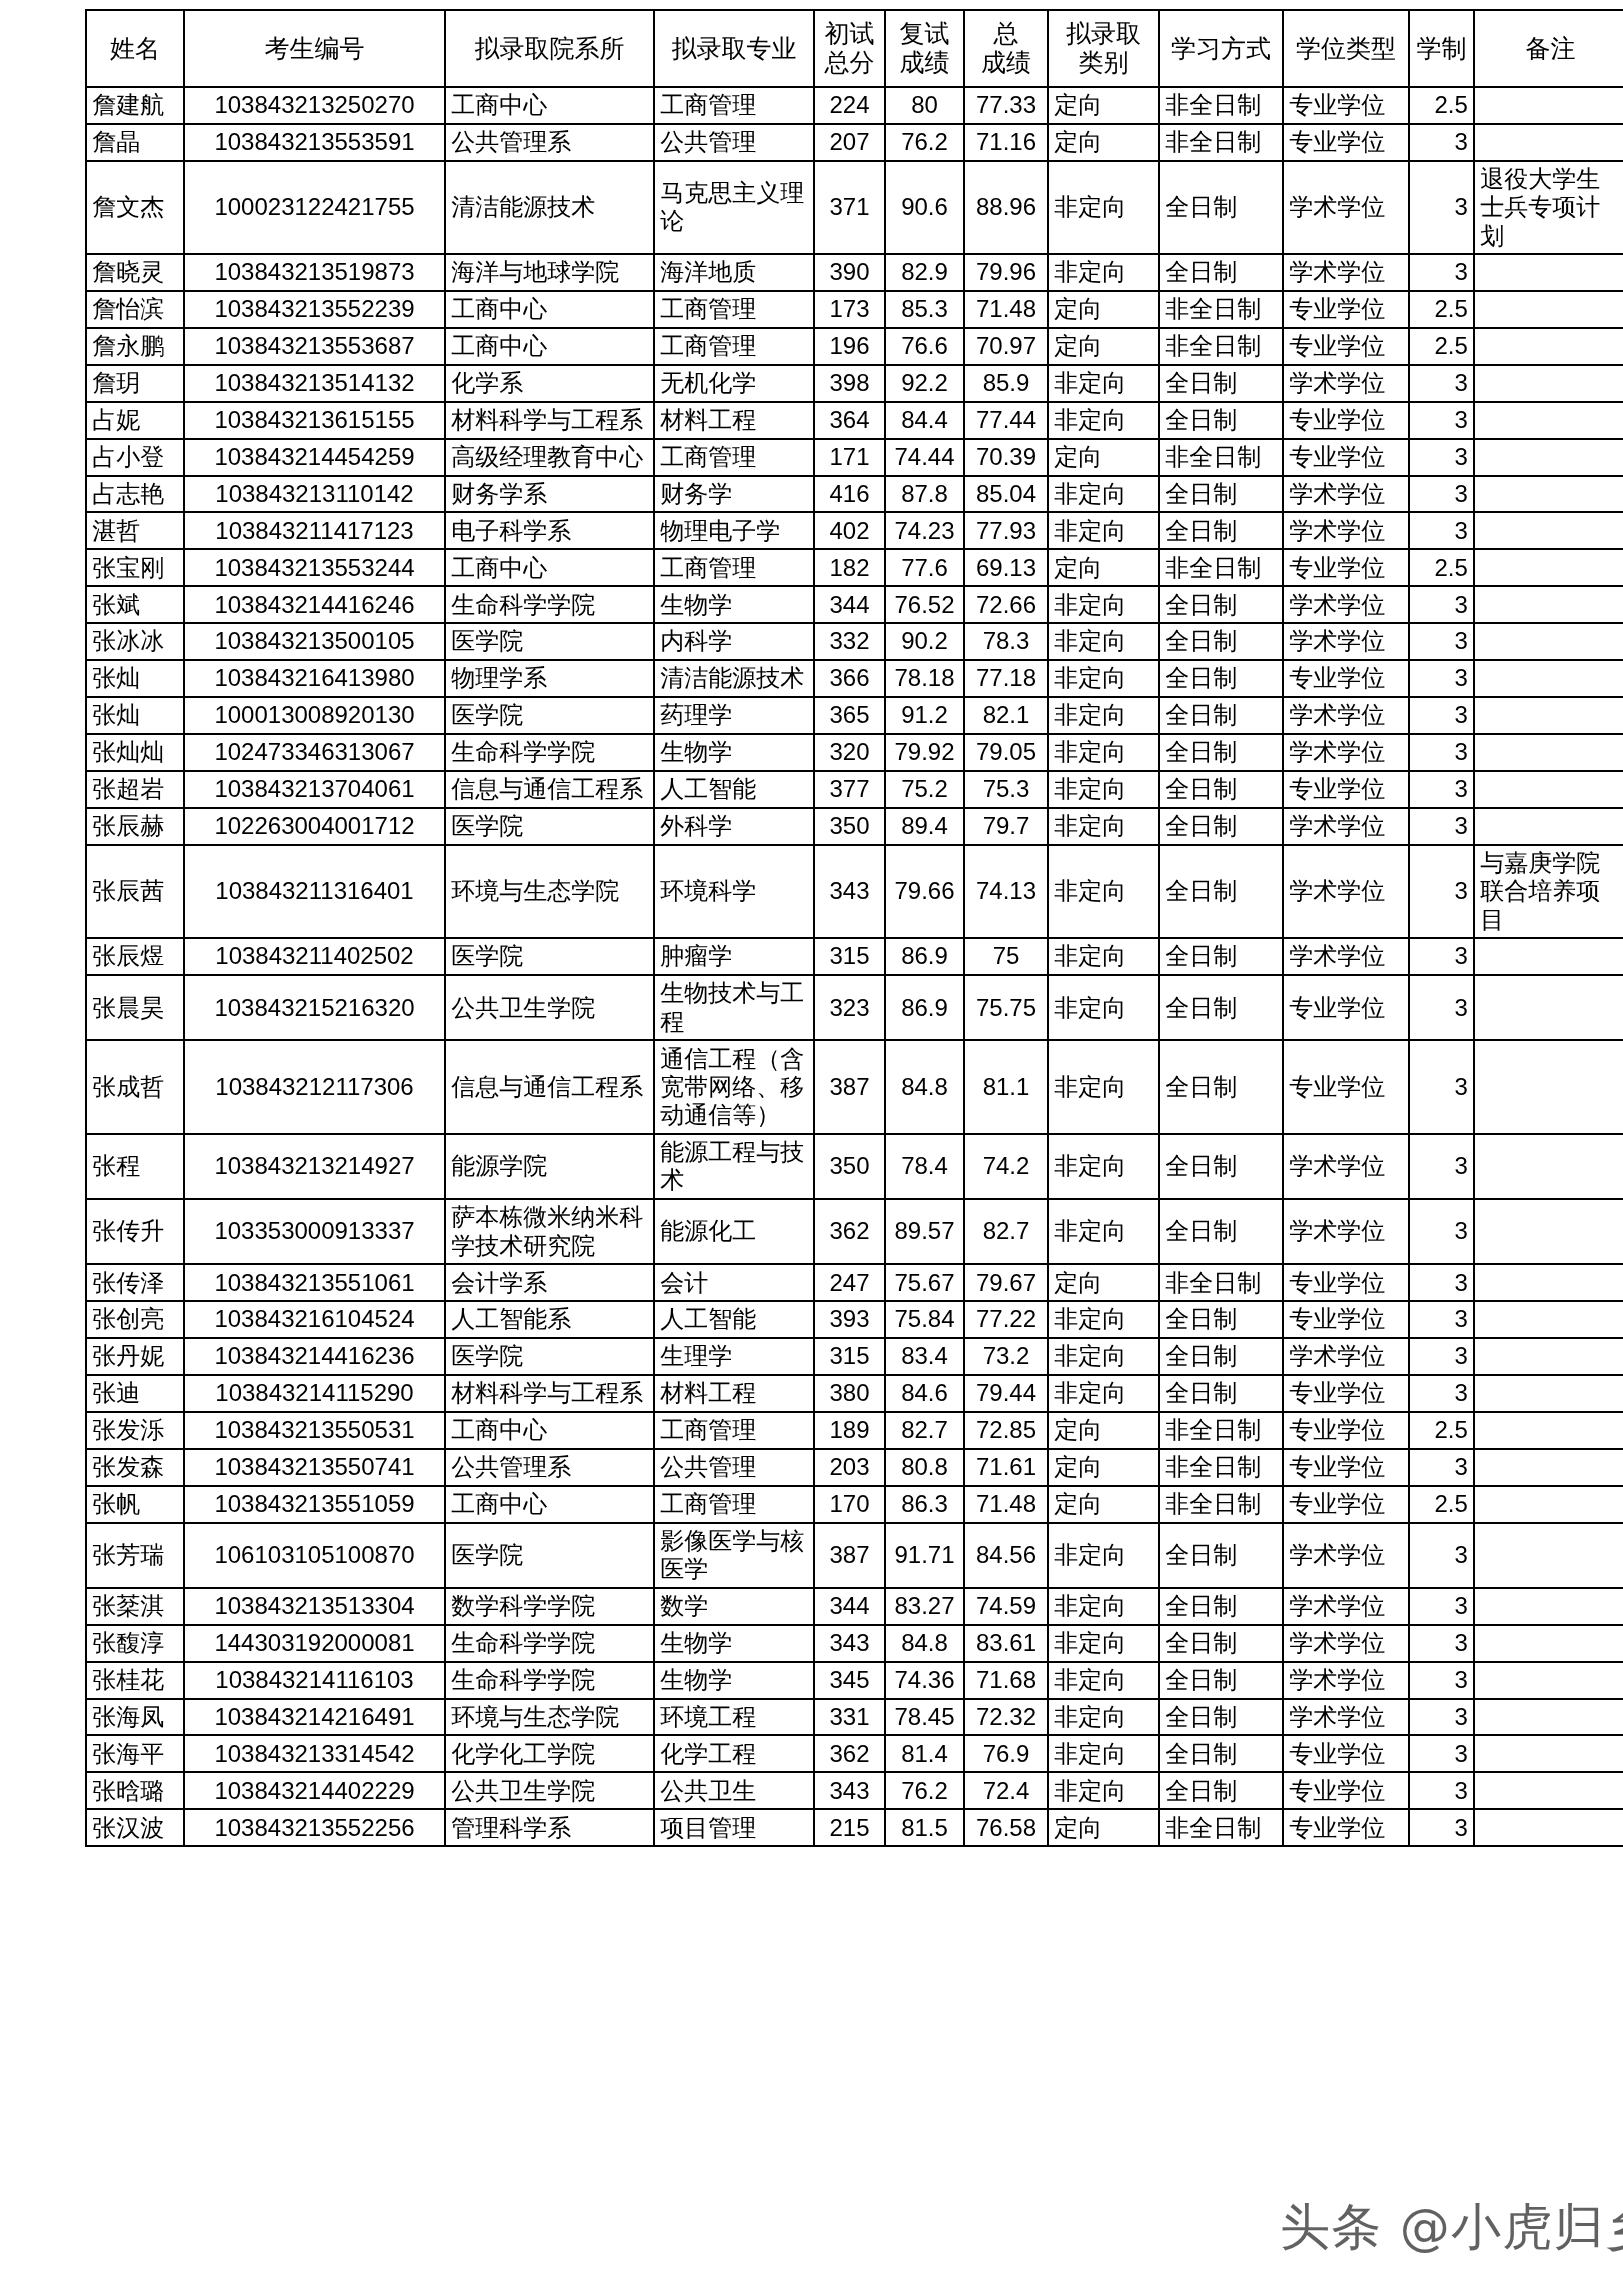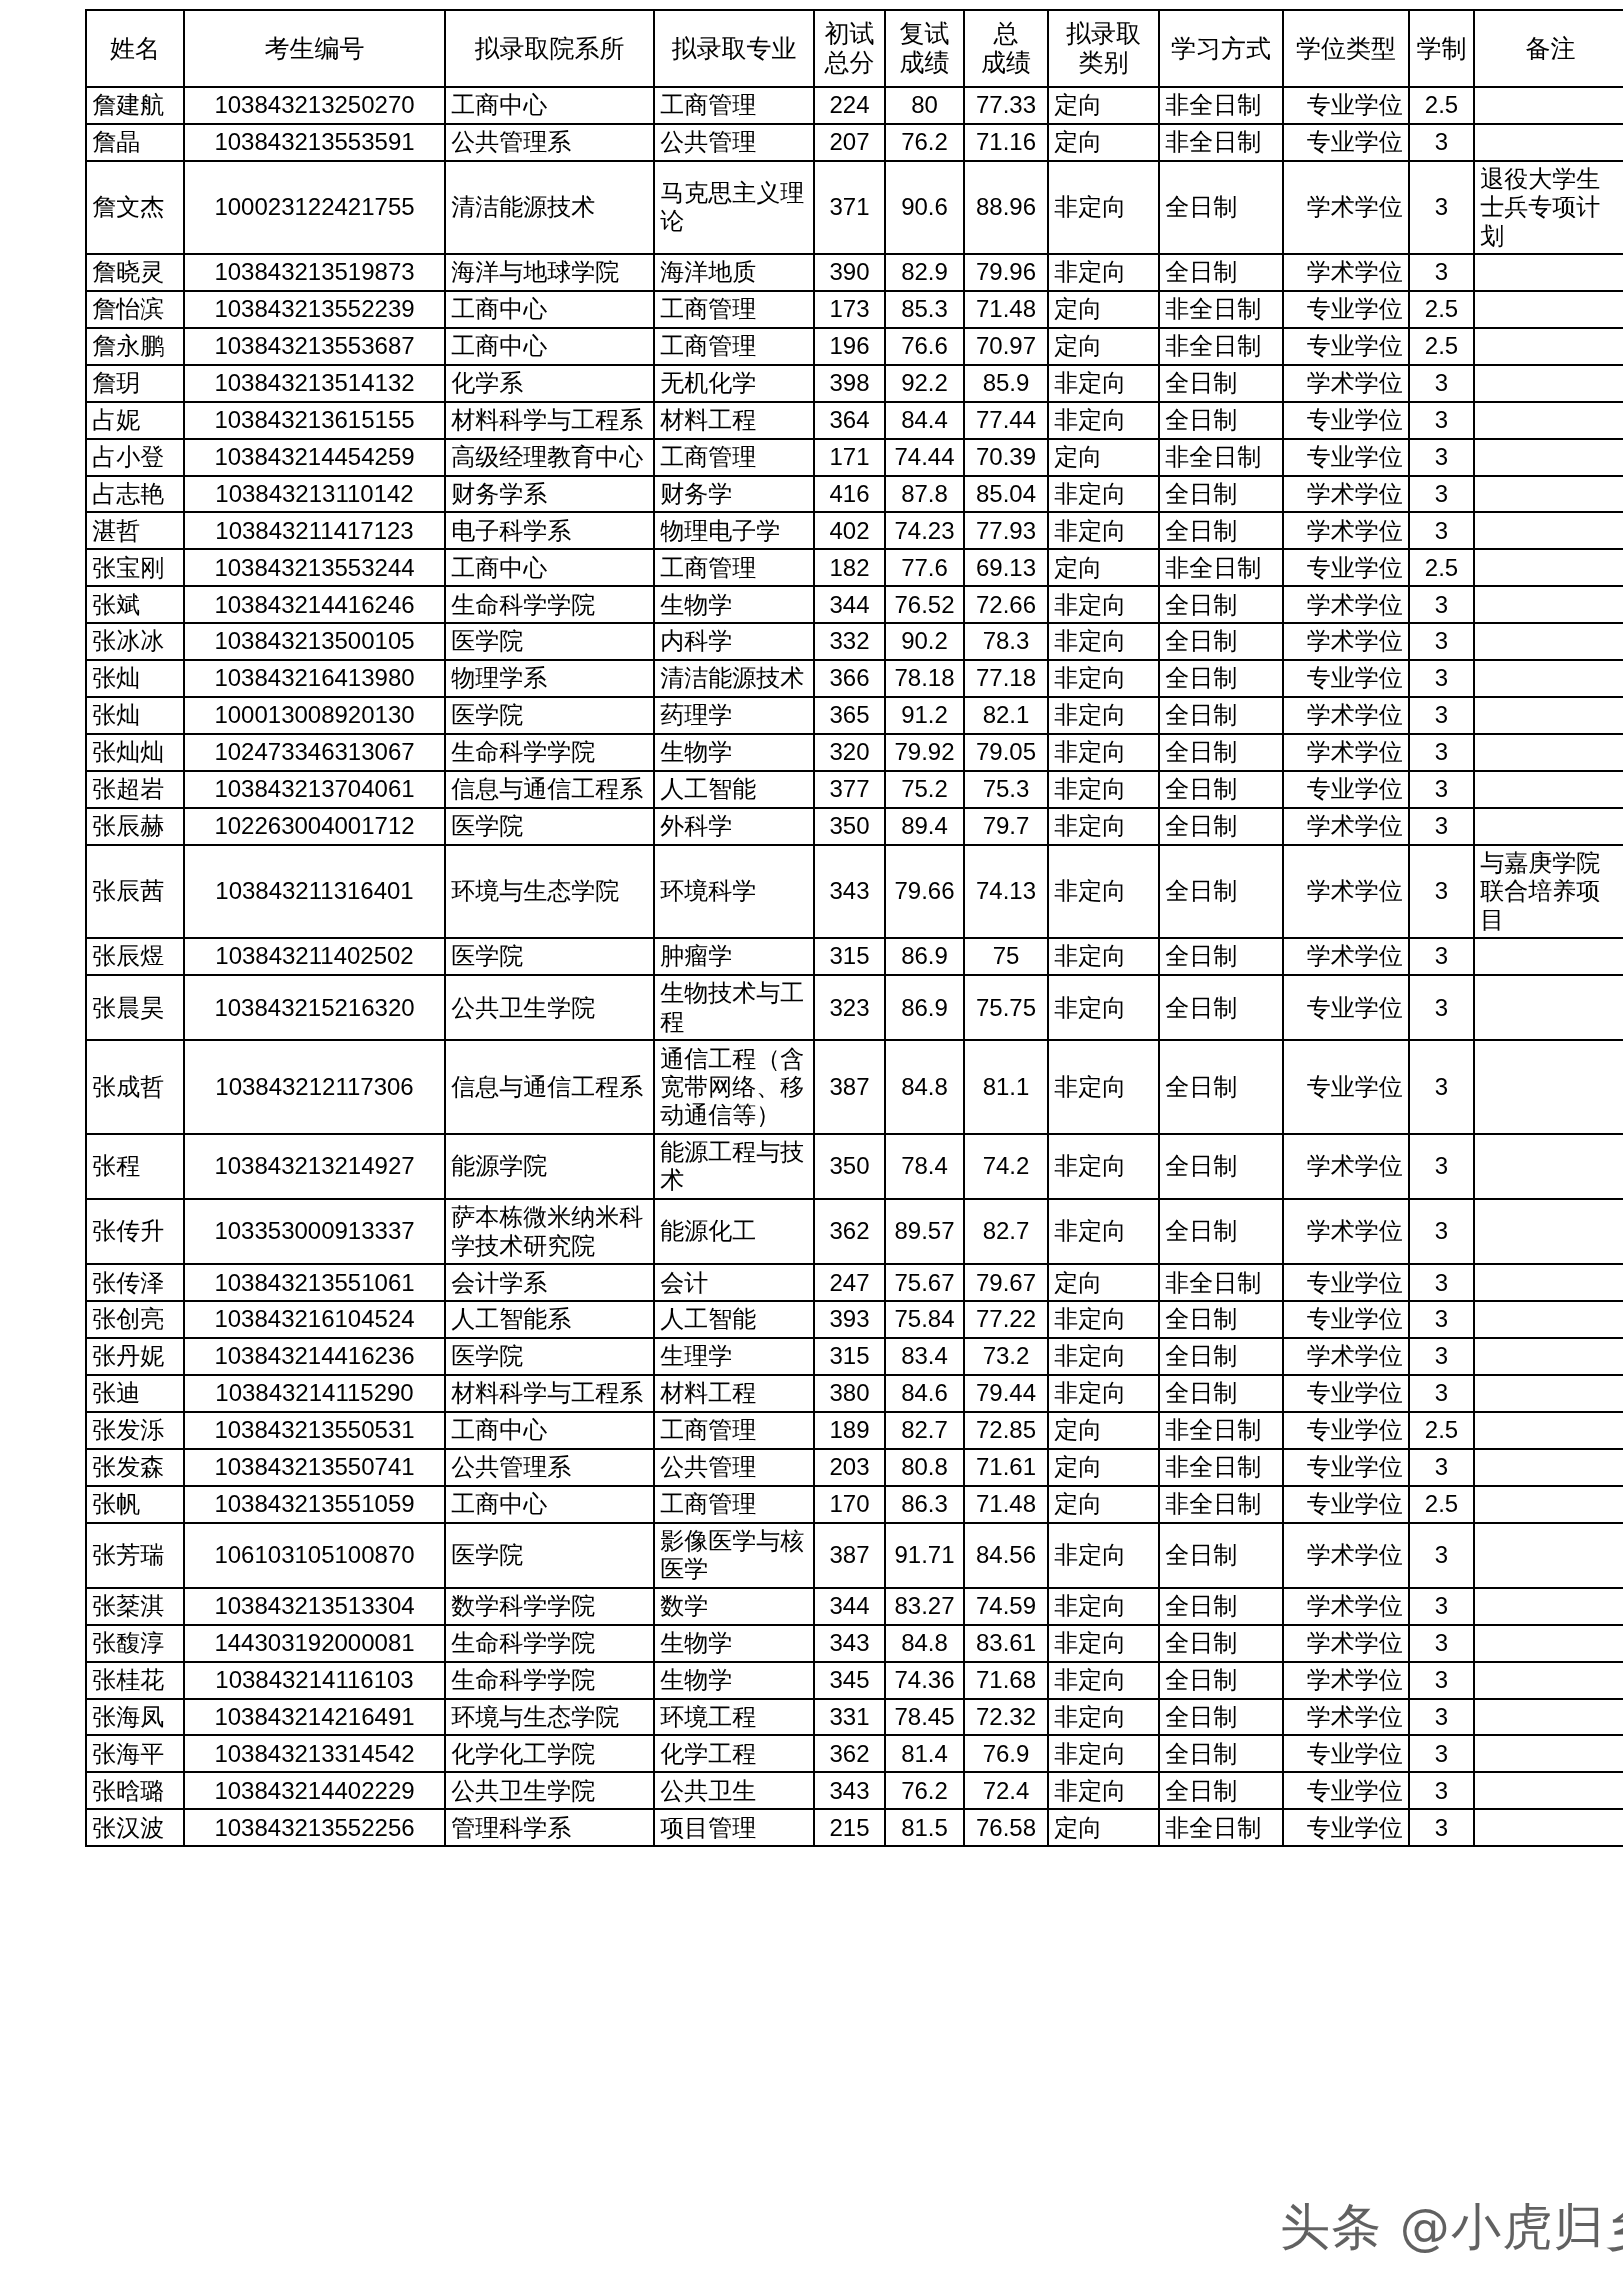--- a/index.html
+++ b/index.html
@@ -57,22 +57,22 @@
   col.c-years   { width: 65px; }
   col.c-remark  { width: 153px; }
 
   td.name   { text-align: left; }
   td.id     { text-align: center; }
   td.dept   { text-align: left; }
   td.major  { text-align: left; }
   td.num    { text-align: center; }
   td.cat    { text-align: left; }
   td.mode   { text-align: left; }
-  td.degree { text-align: right; }
-  td.years  { text-align: center; }
+  td.degree { text-align: left; }
+  td.years  { text-align: right; }
   td.remark { text-align: left; }
 
   
   .hdr-stack { display: block; text-align: center; }
 
   
   #watermark {
     position: absolute;
     left: 1280px;
     top: 2194px;

